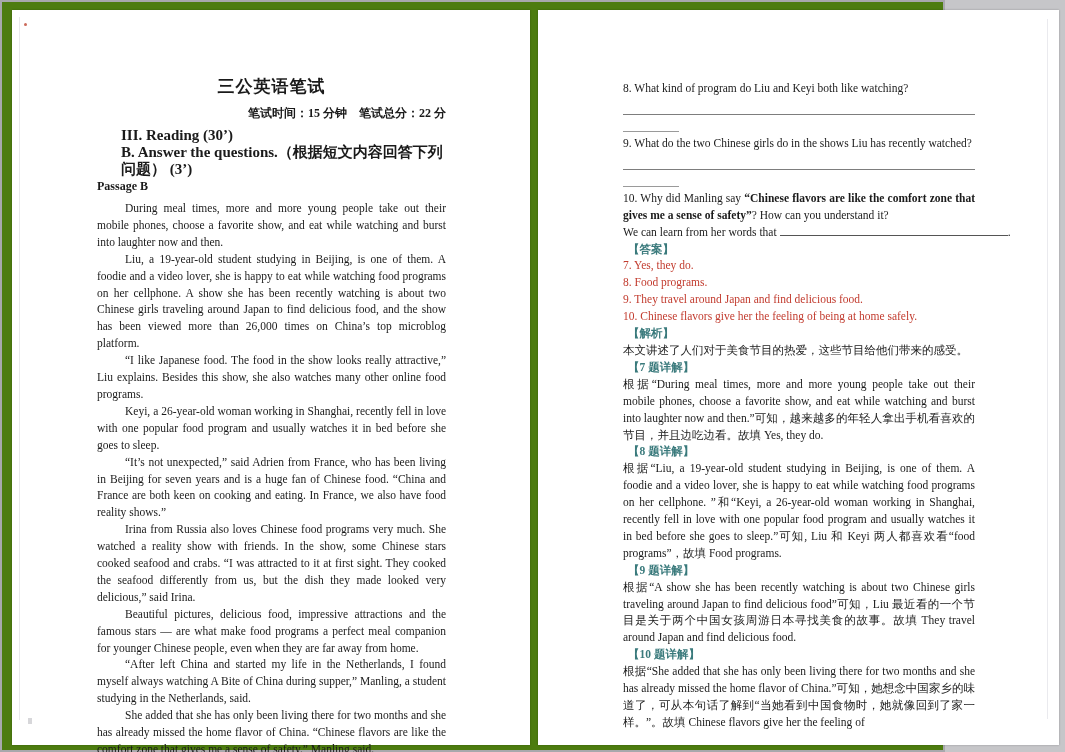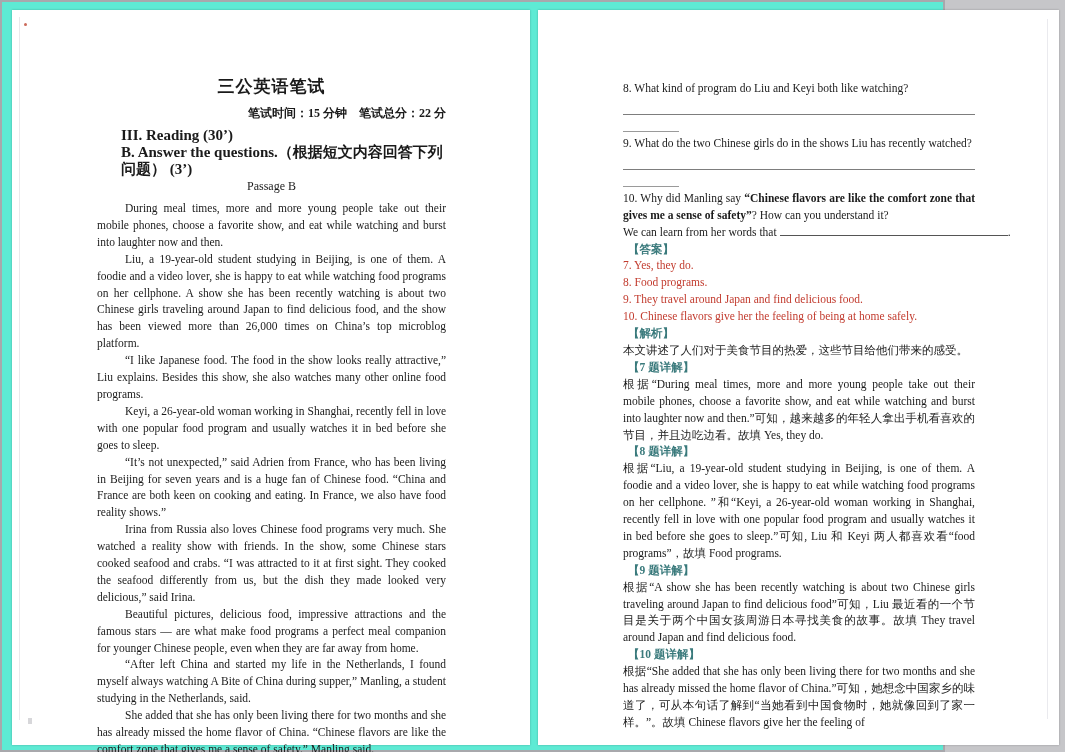--- a/index.html
+++ b/index.html
@@ -8,21 +8,21 @@
     width: 1065px;
     height: 752px;
     overflow: hidden;
     font-family: "Liberation Serif", "DejaVu Serif", serif;
     background: #c6c6c9;
   }
   .viewport {
     position: relative;
     width: 945px;
     height: 752px;
-    background: #5eead4;
+    background: #4d7c0f;
     box-sizing: border-box;
     border: 2px solid #a8a8ac;
   }
   .page {
     position: absolute;
     top: 8px;
     height: 735px;
     background: #ffffff;
     box-shadow: 0 0 2px rgba(0,0,0,0.25);
     box-sizing: border-box;
@@ -54,22 +54,21 @@
     margin-top: 7px;
   }
   .section-heading, .subsection-heading {
     font-weight: bold;
     font-size: 15px;
     line-height: 17px;
     margin-left: 24px;
   }
   .section-heading { margin-top: 5px; }
   .passage-label {
-    text-align: center;
-    font-weight: normal;
+    font-weight: bold;
     font-size: 12px;
     line-height: 17px;
   }
   .body-text {
     font-size: 11.5px;
     line-height: 16.9px;
   }
   .passage p {
     margin: 0;
     text-indent: 28px;

